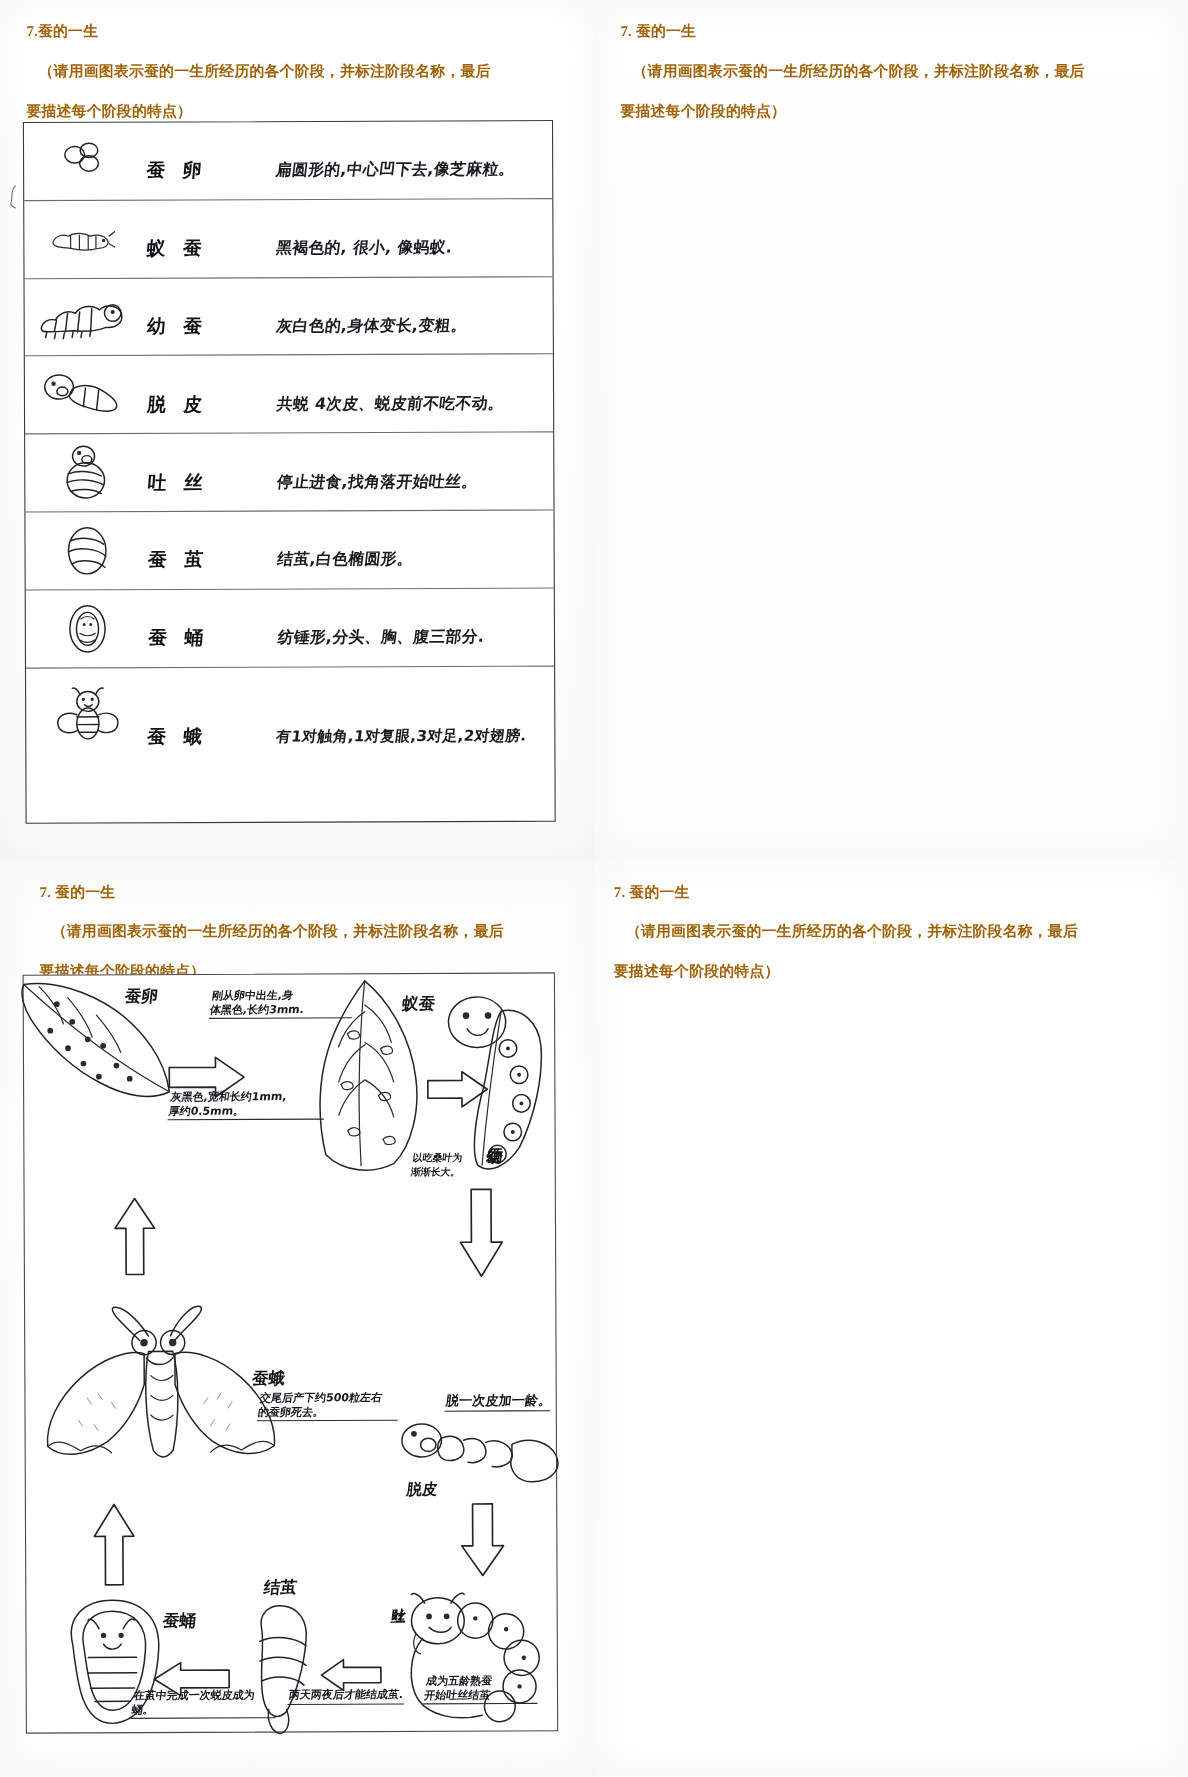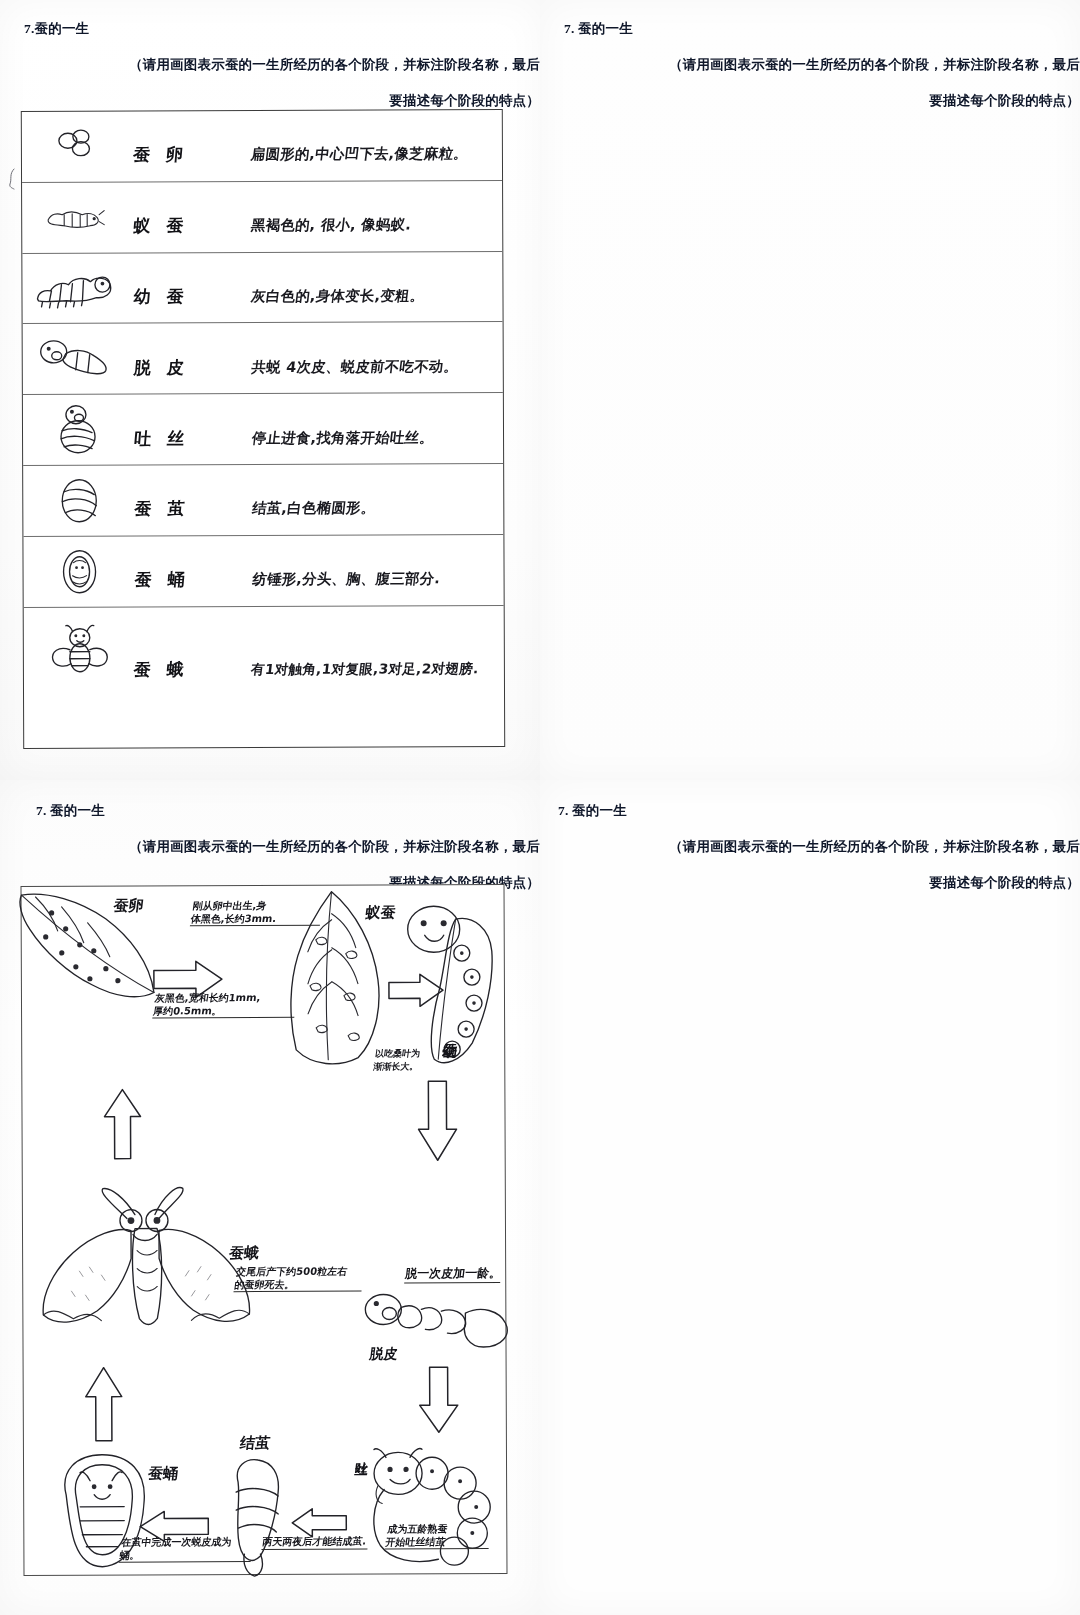--- a/index.html
+++ b/index.html
@@ -30,26 +30,26 @@
   #q-tl .scan { background: linear-gradient(180deg,#ffffff 0%,#fdfdfd 70%,#fafafa 100%); }
   #q-tr .scan { background: linear-gradient(180deg,#fefefe 0%,#fdfdfd 100%); }
   #q-bl .scan { background: linear-gradient(180deg,#fcfcfc 0%,#ffffff 30%,#fdfdfd 100%); }
   #q-br .scan { background: #fefefe; }
 
   
   .hdr { position: absolute; left: 0; right: 0; }
   .hdr .line {
     font-family: "Liberation Serif", "DejaVu Serif", serif;
     font-weight: 700;
-    color: #0f172a;
+    color: #a16207;
     letter-spacing: .2px;
     white-space: nowrap;
   }
   .hdr .l1 { font-size: 13.5px; }
-  .hdr .l2, .hdr .l3 { font-size: 13.5px; text-align: right; }
+  .hdr .l2, .hdr .l3 { font-size: 13.5px; }
 
   
   #tbl1 {
     position: absolute;
     left: 22px; top: 110px; width: 482px; height: 638px;
     border: 1.6px solid #3a3a3a;
     background: #fff;
     transform: rotate(-0.22deg);
   }
   #tbl1 .row {

